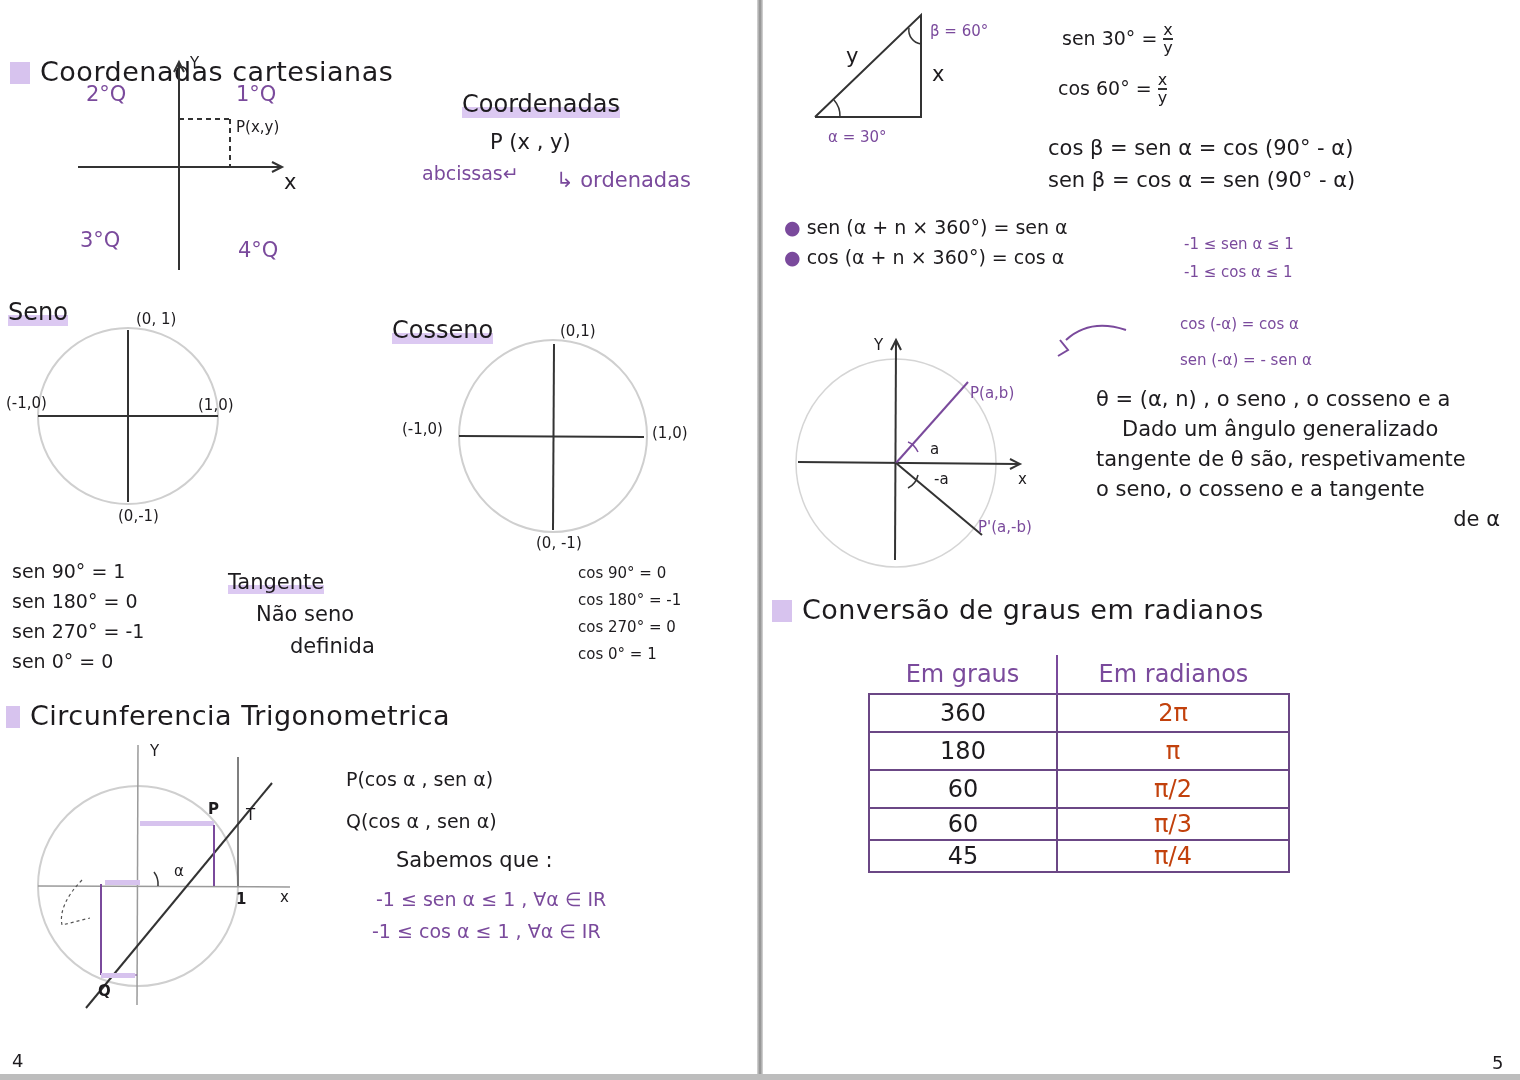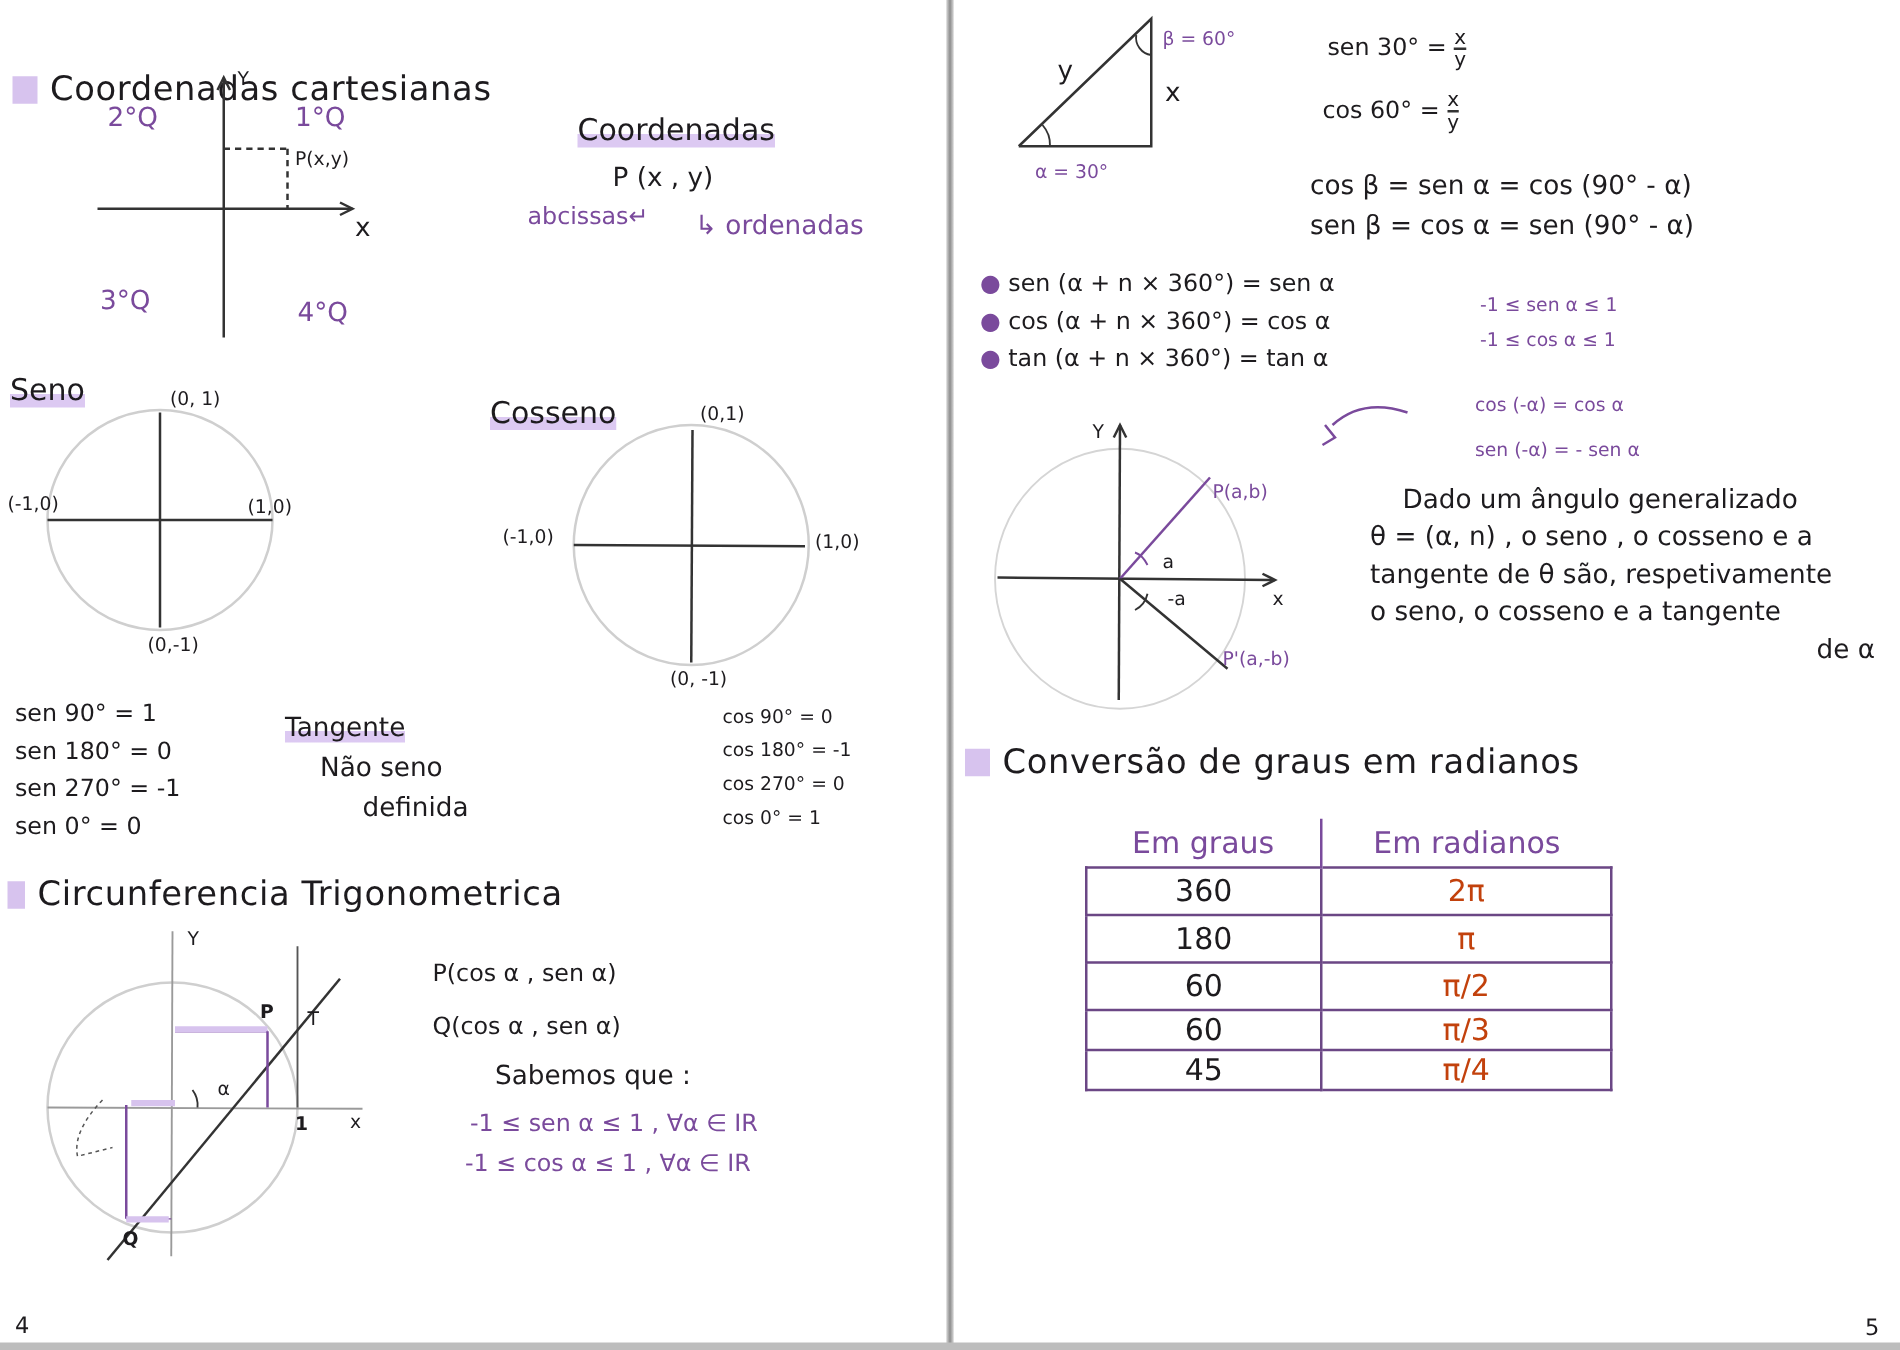--- a/index.html
+++ b/index.html
@@ -151,21 +151,20 @@
     <span style="display:block;border-bottom:2px solid #333;">x</span>
     <span style="display:block;">y</span>
   </span>
 </div>
 <div class="abs md" style="left:1048px;top:136px;">cos β = sen α = cos (90° - α)</div>
 <div class="abs md" style="left:1048px;top:168px;text-align:right;">sen β = cos α = sen (90° - α)</div>
 
 <div class="abs txt" style="left:784px;top:212px;line-height:30px;">
   <div><span style="color:#7a4a9c;">● </span><span>sen (α + n × 360°) = sen α</span></div>
   <div><span style="color:#7a4a9c;">● </span><span>cos (α + n × 360°) = cos α</span></div>
-  <div><span style="color:#7a4a9c;">● </span><span>tan (α + n × 360°) = tan α</span></div>
 </div>
 <div class="abs sm purple" style="left:1184px;top:230px;line-height:28px;">
   <div>-1 ≤ sen α ≤ 1</div>
   <div>-1 ≤ cos α ≤ 1</div>
 </div>
 <div class="abs sm purple" style="left:1180px;top:306px;line-height:36px;">
   <div>cos (-α) = cos α</div>
   <div>sen (-α) = - sen α</div>
 </div>
 
@@ -181,22 +180,22 @@
   <path d="M918 452 Q914 444 908 442" fill="none" stroke="#7a4a9c" stroke-width="1.5"></path>
   <path d="M918 475 Q916 484 908 488" fill="none" stroke="#333" stroke-width="1.5"></path>
 </svg>
 <div class="abs sm" style="left:874px;top:336px;">Y</div>
 <div class="abs sm" style="left:1018px;top:470px;">x</div>
 <div class="abs sm purple" style="left:970px;top:384px;">P(a,b)</div>
 <div class="abs sm purple" style="left:978px;top:518px;text-align:center;">P'(a,-b)</div>
 <div class="abs sm" style="left:930px;top:440px;">a</div>
 <div class="abs sm" style="left:934px;top:470px;">-a</div>
 <div class="abs md" style="left:1096px;top:384px;line-height:30px;">
+  <div>θ = (α, n) , o seno , o cosseno e a</div>
   <div style="padding-left:26px;">Dado um ângulo generalizado</div>
-  <div>θ = (α, n) , o seno , o cosseno e a</div>
   <div>tangente de θ são, respetivamente</div>
   <div>o seno, o cosseno e a tangente</div>
   <div style="text-align:right;padding-right:-20px;width:404px;">de α</div>
 </div>
 
 <div class="abs title" style="left:772px;top:594px;">
   <span class="marker"></span><span>Conversão de graus em radianos</span>
 </div>
 <table class="conv">
   <thead>

